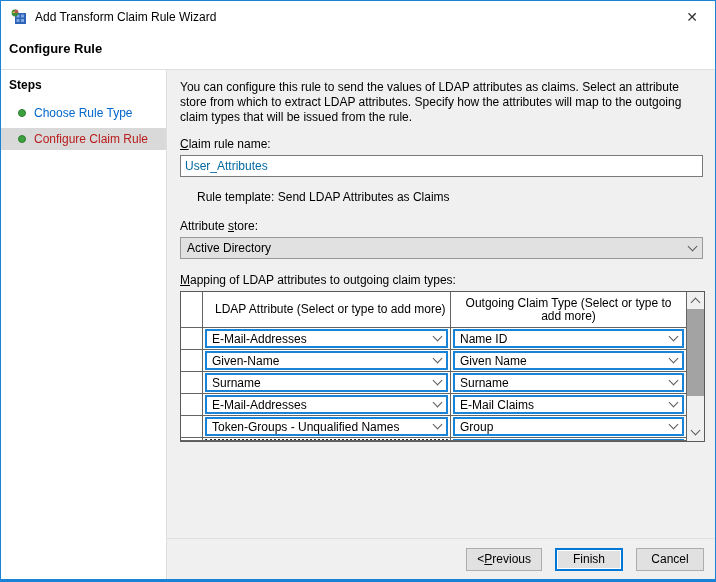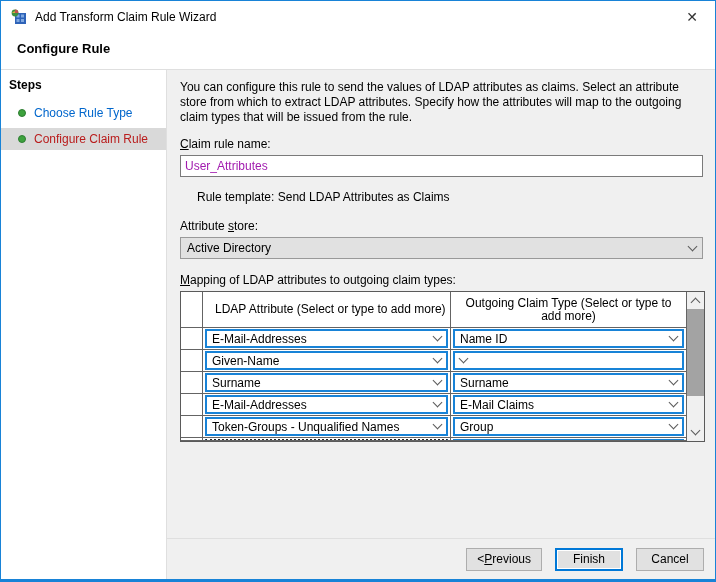--- a/index.html
+++ b/index.html
@@ -13,21 +13,21 @@
   }
 
   
   .titlebar { height:32px; background:#fff; display:flex; align-items:center; padding:0 10px; }
   .title-icon { width:16px; height:16px; margin-right:8px; flex:0 0 auto; }
   .title-text { font-size:12px; color:#000; }
   .close-btn { margin-left:auto; width:26px; height:22px; display:flex; align-items:center; justify-content:center;
     font-size:14px; color:#333; cursor:default; }
 
   
-  .page-heading { height:36px; background:#fff; padding:8px 0 0 16px; font-size:13px; font-weight:bold; }
+  .page-heading { height:36px; background:#fff; padding:8px 0 0 8px; font-size:13px; font-weight:bold; }
 
   
   .main { position:absolute; top:68px; left:0; right:0; bottom:0; display:flex; border-top:1px solid #dfdfdf; }
 
   .sidebar { width:166px; background:#fff; border-right:1px solid #dfdfdf; flex:0 0 auto; }
   .steps-heading { font-weight:bold; padding:8px 9px 6px 8px; }
   .step-item { display:flex; align-items:center; height:22px; padding-left:17px; margin-top:4px; }
   .step-item.current { background:#d9d9d9; }
   .step-bullet { width:8px; height:8px; border-radius:50%; background:#3da23d; border:1px solid #2e7d32; margin-right:8px; flex:0 0 auto; }
   .step-label { white-space:nowrap; }
@@ -38,21 +38,21 @@
   .content { flex:1; padding:10px 12px 0 13px; }
 
   .desc { line-height:15px; width:525px; }
 
   .field-label { margin-top:12px; }
   .ul { text-decoration:underline; }
 
   .text-input {
     display:block; margin-top:4px; width:523px; height:22px;
     border:1px solid #7a7a7a; background:#fff; padding:0 4px;
-    font-family:"Liberation Sans", sans-serif; font-size:12px; color:#a21caf;
+    font-family:"Liberation Sans", sans-serif; font-size:12px; color:#0369a1;
   }
 
   .static-line { margin-top:13px;margin-left:17px; }
 
   .combobox {
     margin-top:4px; width:523px; height:22px; background:#e1e1e1;
     border:1px solid #999999; display:flex; align-items:center; padding:0 6px;
   }
   .combobox .cb-text { flex:1; }
   .chev { width:7px; height:7px; border-right:1.5px solid #5a5a5a; border-bottom:1.5px solid #5a5a5a;
@@ -176,20 +176,21 @@
 
           <div class="tc rowhead"></div>
           <div class="tc cellwrap">
             <div class="cell-dd">
               <span class="dd-text">Given-Name</span>
               <span class="chev"></span>
             </div>
           </div>
           <div class="tc cellwrap">
             <div class="cell-dd">
+              <span class="dd-text">Given Name</span>
               <span class="chev"></span>
             </div>
           </div>
 
           <div class="tc rowhead"></div>
           <div class="tc cellwrap">
             <div class="cell-dd">
               <span class="dd-text">Surname</span>
               <span class="chev"></span>
             </div>

